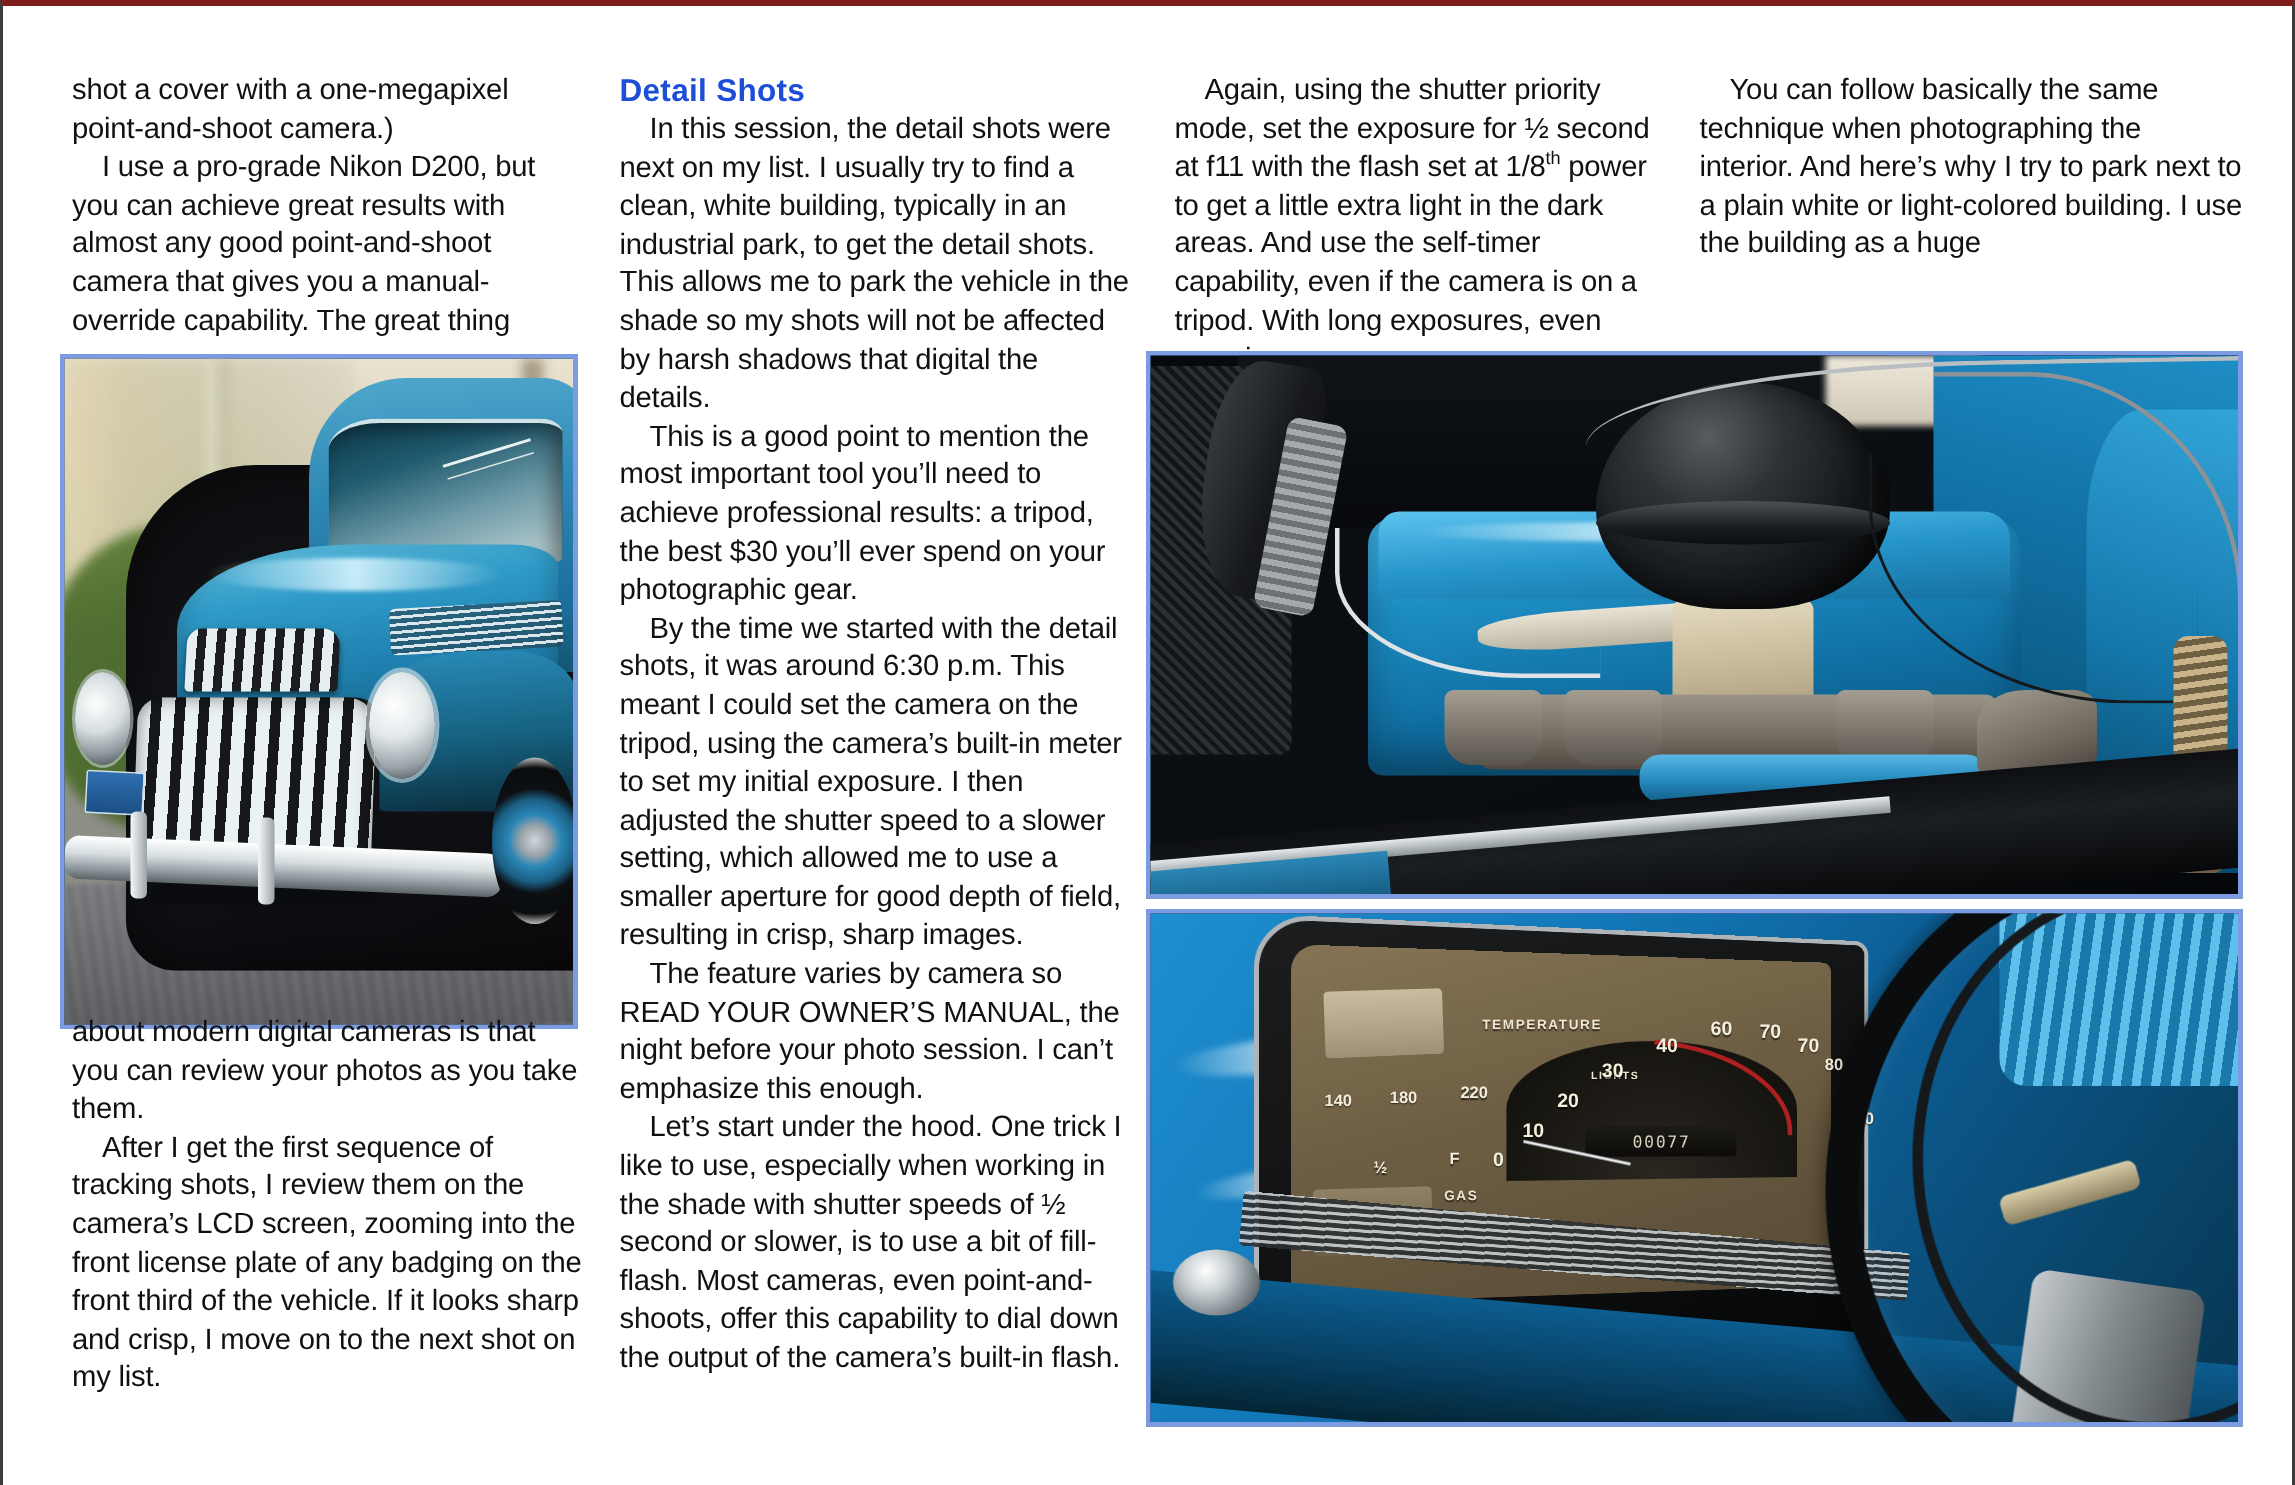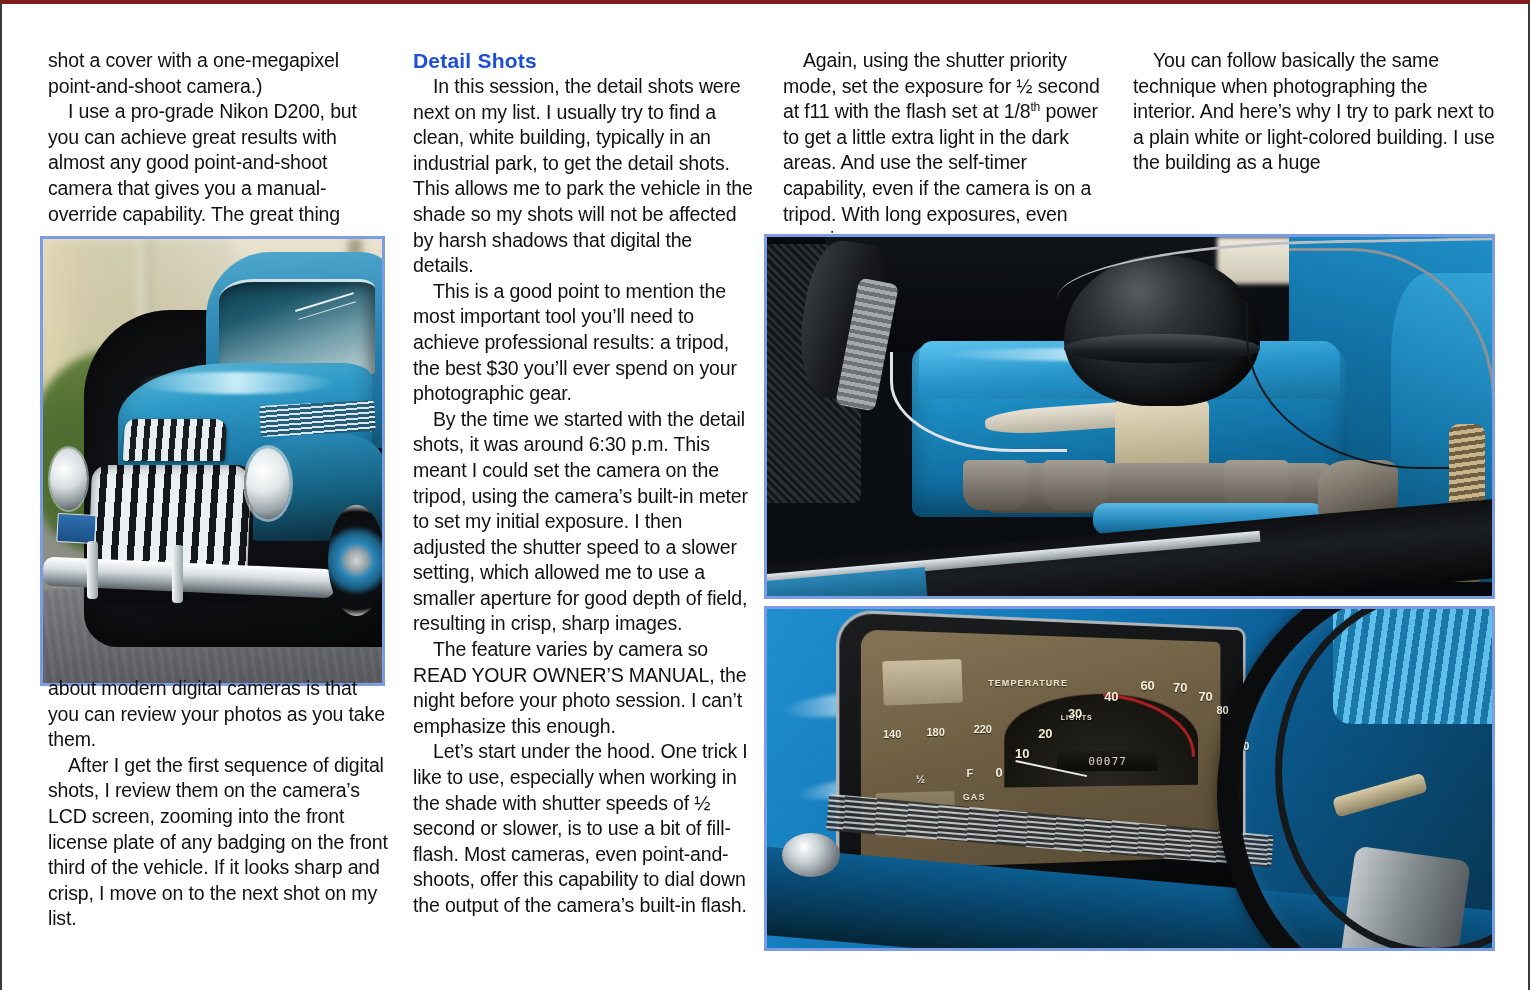--- a/index.html
+++ b/index.html
@@ -540,21 +540,21 @@
       <div class="t-plate"></div>
       <div class="t-bumper"></div>
       <div class="t-bguard1"></div>
       <div class="t-bguard2"></div>
       <div class="t-wheel"></div>
     </div>
   </div>
 
   <div class="col" id="col1-bottom">
     <p>about modern digital cameras is that you can review your photos as you take them.</p>
-    <p class="ind">After I get the first sequence of digital shots, I review them on the camera’s LCD screen, zooming into the front license plate of any badging on the front third of the vehicle. If it looks sharp and crisp, I move on to the next shot on my list.</p>
+    <p class="ind">After I get the first sequence of tracking shots, I review them on the camera’s LCD screen, zooming into the front license plate of any badging on the front third of the vehicle. If it looks sharp and crisp, I move on to the next shot on my list.</p>
   </div>
 
   <div class="col" id="col2">
     <p class="heading">Detail Shots</p>
     <p class="ind">In this session, the detail shots were next on my list. I usually try to find a clean, white building, typically in an industrial park, to get the detail shots. This allows me to park the vehicle in the shade so my shots will not be affected by harsh shadows that digital the details.</p>
     <p class="ind">This is a good point to mention the most important tool you’ll need to achieve professional results: a tripod, the best $30 you’ll ever spend on your photographic gear.</p>
     <p class="ind">By the time we started with the detail shots, it was around 6:30 p.m. This meant I could set the camera on the tripod, using the camera’s built-in meter to set my initial exposure. I then adjusted the shutter speed to a slower setting, which allowed me to use a smaller aperture for good depth of field, resulting in crisp, sharp images.</p>
     <p class="ind">The feature varies by camera so READ YOUR OWNER’S MANUAL, the night before your photo session. I can’t emphasize this enough.</p>
     <p class="ind">Let’s start under the hood. One trick I like to use, especially when working in the shade with shutter speeds of ½ second or slower, is to use a bit of fill-flash. Most cameras, even point-and-shoots, offer this capability to dial down the output of the camera’s built-in flash.</p>
   </div>

